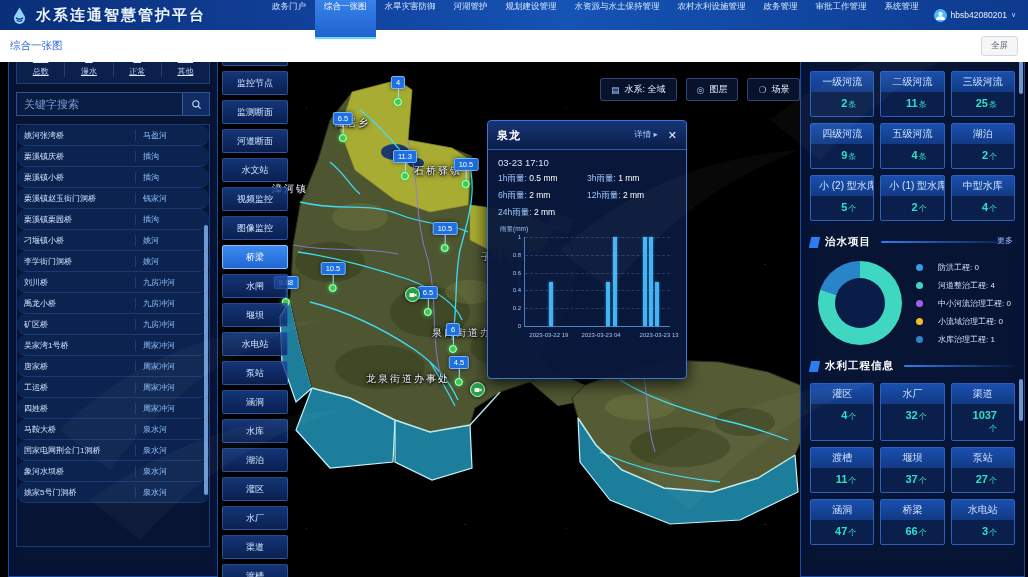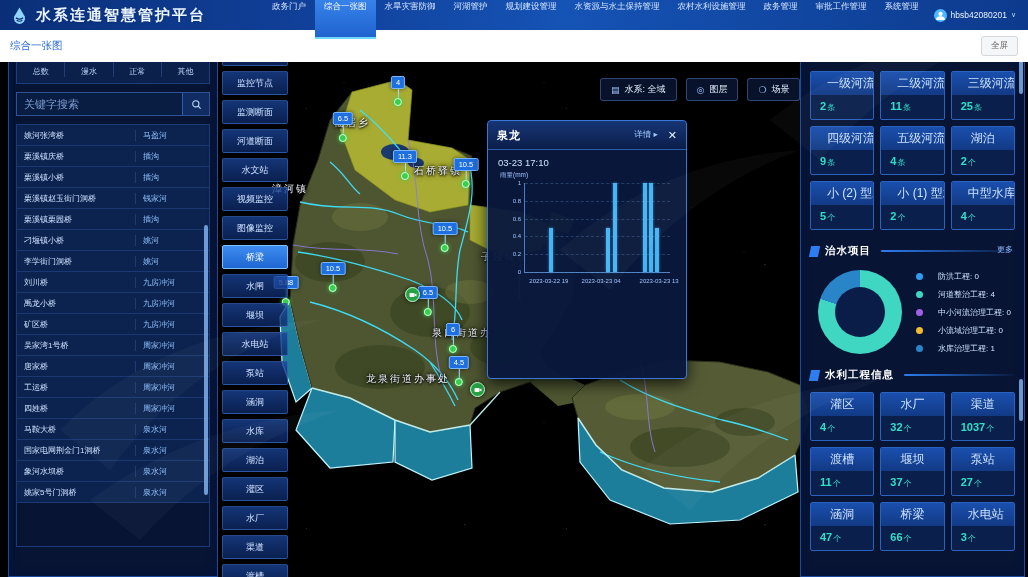--- a/index.html
+++ b/index.html
@@ -44,37 +44,37 @@
   .map-ctrl{display:flex;align-items:center;gap:5px;background:rgba(9,20,48,.88);border:1px solid rgba(120,170,255,.35);
     border-radius:3px;color:#e6f0ff;font-size:9px;padding:4px 10px;cursor:pointer;white-space:nowrap;}
   .ctrl-ic{color:#9fc6ff;font-size:9px;}
   
   .panel{background:rgba(7,22,56,.93);border:1px solid #1b4a9e;box-shadow:0 0 10px #00123d inset;}
   .left-panel{position:absolute;left:8px;top:6px;width:210px;bottom:0;z-index:10;box-sizing:border-box;padding:8px 7px 0;}
   .sec-head{display:flex;align-items:center;gap:6px;height:18px;position:relative;}
   .sec-accent{width:9px;height:11px;background:#2d7df0;transform:skewX(-12deg);}
   .sec-title{font-size:10.5px;font-weight:bold;color:#fff;letter-spacing:1px;white-space:nowrap;}
   .sec-line{flex:1;height:2px;background:linear-gradient(90deg,#2d7df0,rgba(45,125,240,.05));margin-left:4px;border-radius:1px;}
-  .stats-row{display:flex;margin-top:8px;border:1px solid rgba(60,120,220,.35);background:rgba(16,45,100,.5);padding:7px 0 6px;}
+  .stats-row{display:flex;margin-top:8px;border:1px solid rgba(60,120,220,.35);background:rgba(16,45,100,.5);padding:7px 0 6px;text-decoration:underline;}
   .stat{flex:1;text-align:center;border-right:1px solid rgba(120,170,255,.22);}
   .stat:last-child{border-right:none;}
   .stat-v{font-size:14px;font-weight:bold;line-height:15px;}
   .stat-l{font-size:8px;color:#b9d2f5;margin-top:2px;}
   .search-row{display:flex;margin-top:8px;height:22px;border:1px solid rgba(90,150,250,.45);background:rgba(10,30,70,.8);}
   .search-input{flex:1;background:transparent;border:none;outline:none;color:#cfe4ff;font-size:11px;padding:0 7px;
     font-family:inherit;}
   .search-input::placeholder{color:#7e9fd0;}
   .search-btn{width:26px;border-left:1px solid rgba(90,150,250,.45);display:flex;align-items:center;justify-content:center;
     cursor:pointer;background:rgba(30,70,150,.4);}
   .btable{margin-top:8px;border:1px solid rgba(60,120,220,.4);position:relative;height:calc(100% - 140px);overflow:hidden;}
   .btable-head{display:flex;background:#16386e;height:20px;align-items:center;}
   .bth{font-size:9px;color:#d8e8ff;font-weight:bold;text-align:center;}
   .bth:first-child{width:62%;border-right:1px solid rgba(120,170,255,.25);}
   .bth:last-child{width:38%;}
-  .btr{display:flex;height:20px;align-items:center;background:rgba(17,47,104,.55);border-bottom:1px solid rgba(60,110,200,.3);}
+  .btr{display:flex;height:20px;align-items:center;background:rgba(17,47,104,.55);border-bottom:1px solid rgba(60,110,200,.3);border-radius:9px;}
   .btd{font-size:8px;color:#cfe2ff;padding-left:7px;white-space:nowrap;overflow:hidden;box-sizing:border-box;}
   .btd:first-child{width:62%;border-right:1px solid rgba(120,170,255,.18);}
   .btd:last-child{width:38%;color:#8fc2ff;}
   .scroll-thumb{position:absolute;width:4px;border-radius:2px;background:#7fb0ea;opacity:.85;}
   
   .facility-menu{position:absolute;left:222px;top:13px;width:66px;bottom:0;overflow:hidden;z-index:9;
     display:flex;flex-direction:column;gap:5px;}
   .fm-item{height:22px;flex:0 0 22px;display:flex;align-items:center;justify-content:center;font-size:9px;color:#cfe2ff;
     background:linear-gradient(180deg,rgba(25,66,148,.8),rgba(13,40,100,.8));border:1px solid rgba(90,150,250,.35);
     border-radius:2px;cursor:pointer;white-space:nowrap;}
@@ -99,23 +99,23 @@
   .ygrid{position:absolute;left:0;right:0;height:0;border-top:1px dashed rgba(120,160,220,.28);}
   .bar{position:absolute;bottom:0;width:4px;background:#45b4f5;box-shadow:0 0 3px #45b4f5aa;}
   .xtick{position:absolute;bottom:-12px;font-size:6px;color:#9fc6ff;white-space:nowrap;}
   
   .right-panel{position:absolute;left:800px;top:0;width:225px;bottom:0;z-index:10;box-sizing:border-box;padding:12px 9px 0;}
   .top-btn{display:block;margin:0 auto 10px;background:linear-gradient(180deg,#1e74e8,#0d47a8);border:1px solid #4db2ff;
     color:#fff;font-size:10px;font-weight:bold;letter-spacing:2px;padding:3px 16px;border-radius:2px;cursor:pointer;
     box-shadow:0 0 6px #1e74e880;font-family:inherit;}
   .grid3{display:grid;grid-template-columns:repeat(3,1fr);gap:6px;margin-top:8px;}
   .cell{border:1px solid #2a62c0;background:rgba(14,38,92,.6);border-radius:2px;overflow:hidden;}
-  .cell-l{display:block;background:linear-gradient(180deg,#1a4fae,#123a85);font-size:12px;color:#cfe4ff;text-align:center;
-    padding:3px 16px;white-space:nowrap;overflow:hidden;}
-  .cell-v{display:block;text-align:left;font-size:11px;font-weight:bold;color:#2fe0c8;padding:5px 9px 6px;}
+  .cell-l{display:block;background:linear-gradient(180deg,#1a4fae,#123a85);font-size:10px;color:#cfe4ff;text-align:center;
+    padding:3px 8px;white-space:nowrap;overflow:hidden;}
+  .cell-v{display:block;text-align:right;font-size:11px;font-weight:bold;color:#2fe0c8;padding:5px 17px 6px;}
   .cell-v .unit{font-size:8px;font-weight:normal;margin-left:1px;}
   .proj-row{display:flex;align-items:center;margin-top:10px;}
   .donut{width:84px;height:84px;border-radius:50%;position:relative;margin-left:8px;flex:0 0 84px;}
   .donut::after{content:"";position:absolute;inset:17px;border-radius:50%;background:#0a1d49;}
   .legend{margin-left:14px;display:flex;flex-direction:column;gap:7px;}
   .lg-item{display:flex;align-items:center;gap:15px;font-size:8px;color:#cfe4ff;white-space:nowrap;}
   .lg-dot{width:7px;height:7px;border-radius:50%;flex:0 0 7px;}
   .more-link{position:absolute;right:2px;top:2px;font-size:8px;color:#8fb8ff;cursor:pointer;}
   
   .wm{position:absolute;inset:0;z-index:22;pointer-events:none;opacity:.55;}
@@ -313,20 +313,27 @@
     </div>
 
   <div class="popup">
     <div class="popup-head">
       <span class="popup-title">泉龙</span>
       <span class="popup-detail">详情 ▸</span>
       <span class="popup-close">✕</span>
     </div>
     <div class="popup-body">
       <div class="popup-time">03-23 17:10</div>
+      <div class="metrics">
+          <div class="metric"><span class="ml">1h雨量:</span> <span class="mv">0.5 mm</span></div>
+          <div class="metric"><span class="ml">3h雨量:</span> <span class="mv">1 mm</span></div>
+          <div class="metric"><span class="ml">6h雨量:</span> <span class="mv">2 mm</span></div>
+          <div class="metric"><span class="ml">12h雨量:</span> <span class="mv">2 mm</span></div>
+          <div class="metric"><span class="ml">24h雨量:</span> <span class="mv">2 mm</span></div>
+        </div>
       <div class="chart-wrap">
         <span class="chart-ylab">雨量(mm)</span>
         <div class="chart-plot">
             <div class="ygrid" style="top: 0%;"></div>
             <span class="ytick" style="top: 0%;">1</span>
             <div class="ygrid" style="top: 20%;"></div>
             <span class="ytick" style="top: 20%;">0.8</span>
             <div class="ygrid" style="top: 40%;"></div>
             <span class="ytick" style="top: 40%;">0.6</span>
             <div class="ygrid" style="top: 60%;"></div>

